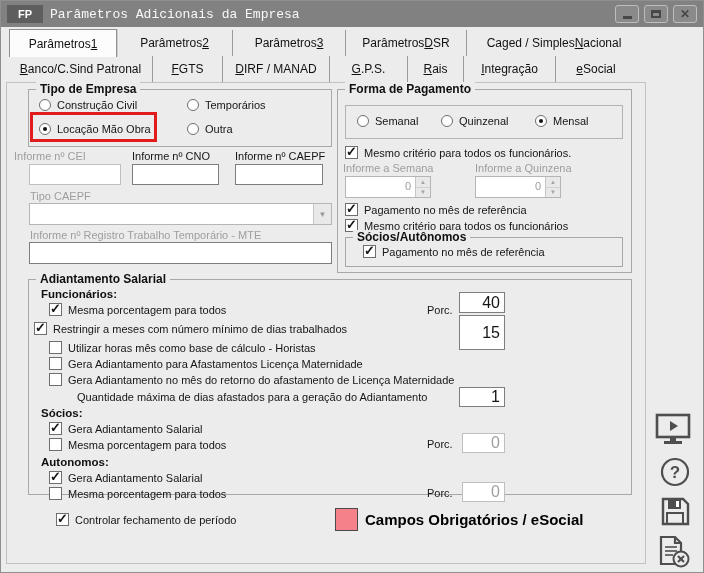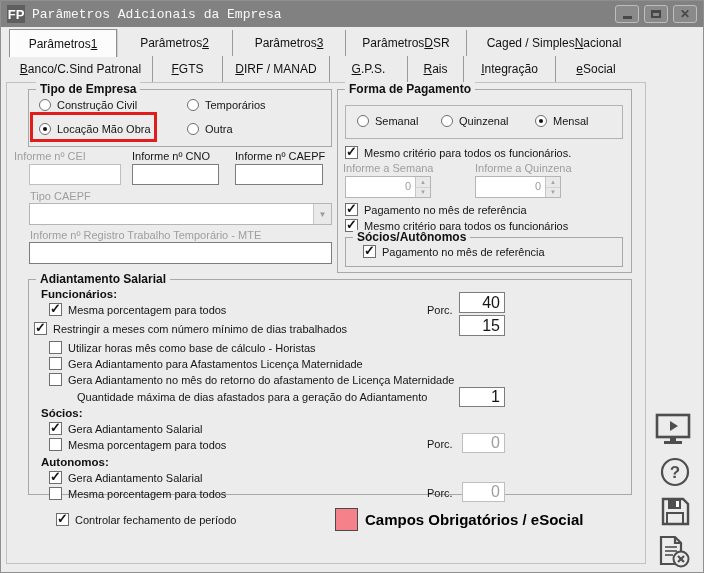--- a/index.html
+++ b/index.html
@@ -1,19 +1,19 @@
 <!DOCTYPE html>
 <html><head>
 <meta charset="utf-8">
 <style>
   html,body{margin:0;padding:0;background:#d8d8d8;}
   *{box-sizing:border-box;font-family:"Liberation Sans",sans-serif;}
   .win{position:relative;width:704px;height:573px;background:#ececec;border:1px solid #8f8f8f;overflow:hidden;}
   .titlebar{position:absolute;left:0;top:0;width:100%;height:26px;background:#818181;display:flex;align-items:center;padding:0 6px;}
-  .badge{width:18px;height:18px;background:#5e5e5e;color:#fff;font-size:13px;font-weight:bold;display:flex;align-items:center;justify-content:center;margin-right:7px;}
+  .badge{width:36px;height:18px;background:#5e5e5e;color:#fff;font-size:11px;font-weight:bold;display:flex;align-items:center;justify-content:center;margin-right:7px;}
   .title{color:#f8f8f8;font-size:13px;font-family:Liberation Mono, monospace;}
   .wbtns{margin-left:auto;display:flex;gap:5px;}
   .wbtn{width:24px;height:18px;border:1px solid #bdbdbd;border-radius:3px;display:flex;align-items:center;justify-content:center;color:#474747;background:#8a8a8a;cursor:default;}
   .minbar{width:9px;height:0;border-bottom:3px solid #474747;margin-top:7px;}
   .maxbox{width:10px;height:8px;border:2px solid #474747;border-top-width:3px;}
   .xglyph{font-size:12px;font-weight:bold;line-height:1;}
   .tabsrow{position:absolute;display:flex;}
   .tab{height:26px;display:flex;align-items:center;justify-content:center;font-size:12px;color:#111;border-right:1px solid #9a9a9a;cursor:default;white-space:nowrap;}
   .tab:last-child{border-right:none;}
   .tab.active{background:#fcfcfc;border:1px solid #8f8f8f;border-bottom:none;height:28px;margin-top:-1px;box-shadow:1px 0 0 #cfcfcf;}
@@ -225,21 +225,21 @@
     <span class="legend">Adiantamento Salarial</span>
   </div>
 
   <div class="bhead" style="left:40px;top:287px;">Funcionários:</div>
   <div class="cbrow" style="left:48px;top:302px;">
     <span class="cb checked"></span>
     <span class="clabel">Mesma porcentagem para todos</span>
   </div>
   <div class="lbl" style="left:426px;top:303px;">Porc.</div>
   <input class="txt num" style="left: 458px; top: 291px; width: 46px; height: 21px;" readonly="" value="40">
-  <input class="txt num" style="left: 458px; top: 314px; width: 46px; height: 21px;" readonly="" value="15">
+  <input class="txt num" style="left: 458px; top: 314px; width: 46px; height: 35px;" readonly="" value="15">
 
   <div class="cbrow" style="left:33px;top:321px;">
     <span class="cb checked"></span>
     <span class="clabel">Restringir a meses com número mínimo de dias trabalhados</span>
   </div>
   <div class="cbrow" style="left:48px;top:340px;">
     <span class="cb"></span>
     <span class="clabel">Utilizar horas mês como base de cálculo - Horistas</span>
   </div>
   <div class="cbrow" style="left:48px;top:356px;">

